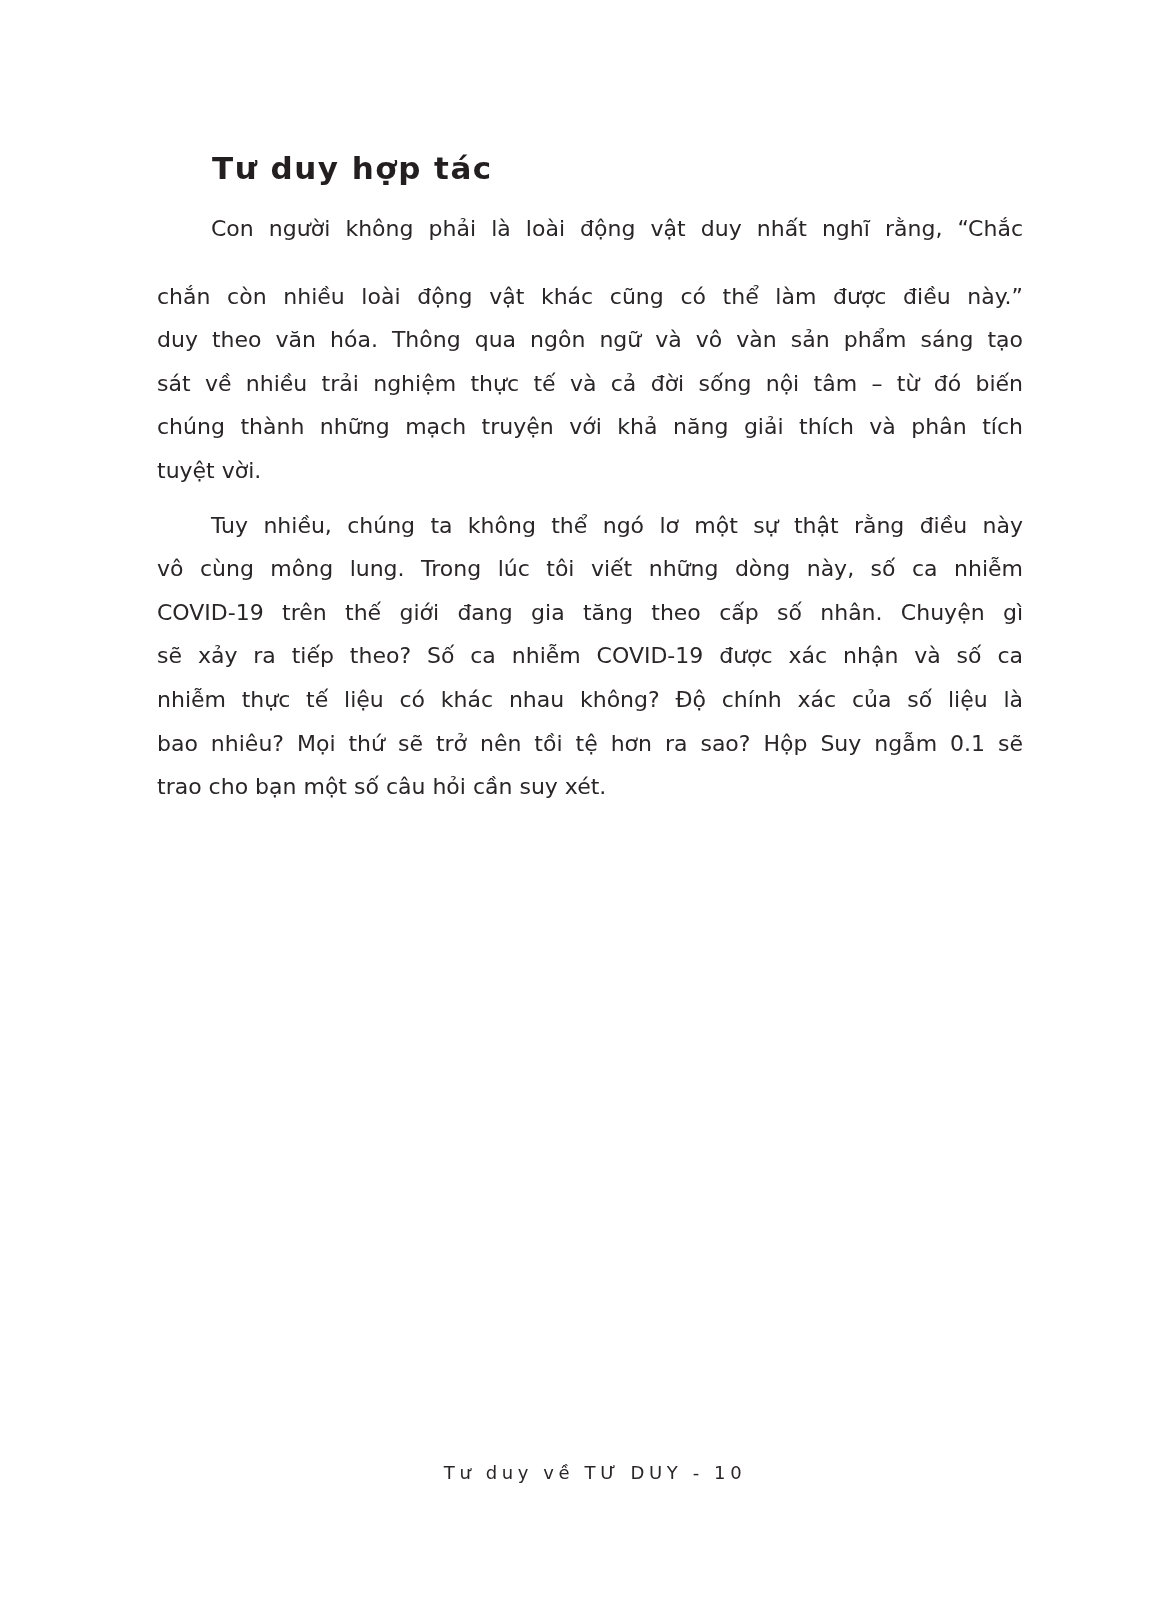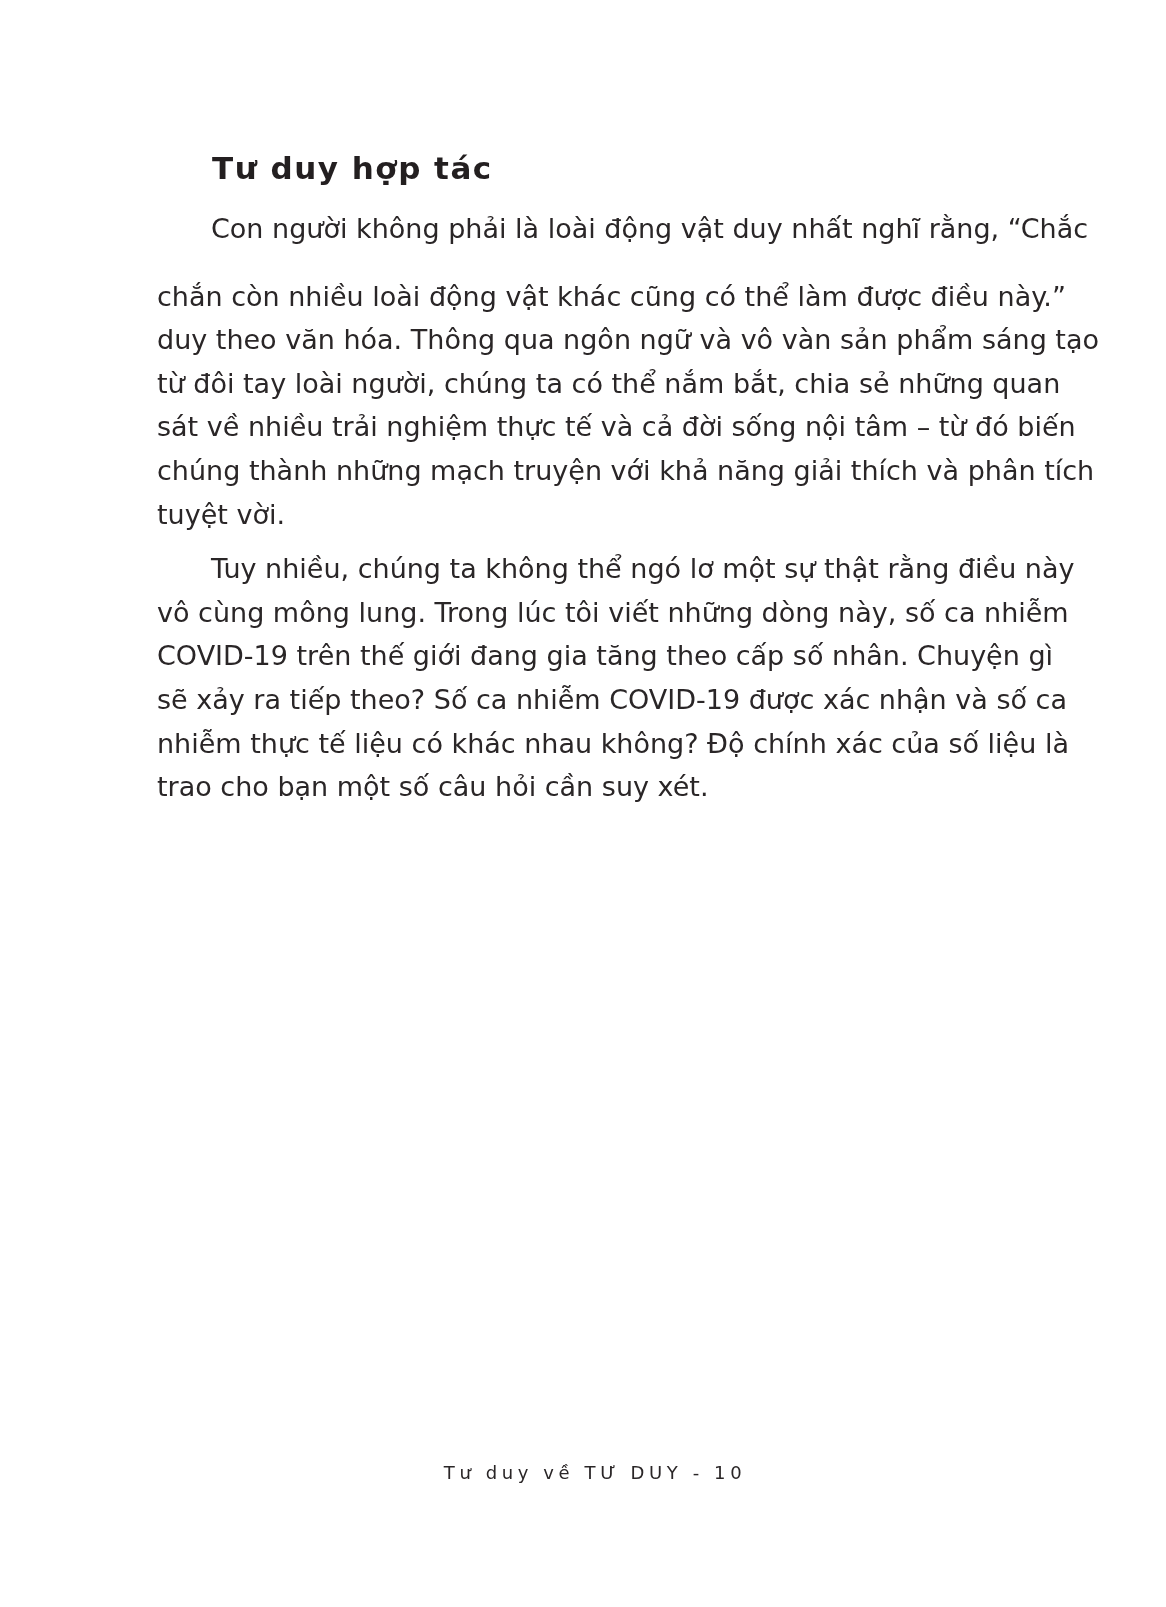--- a/index.html
+++ b/index.html
@@ -5,21 +5,21 @@
     html, body { margin: 0; padding: 0; background: #ffffff; }
     body { width: 1166px; height: 1607px; position: relative; overflow: hidden; }
     .page { position: absolute; left: 0; top: 0; width: 1001px; height: 1607px; background: #ffffff; }
     .title {
       position: absolute; left: 212px; top: 150px;
       font-family: "DejaVu Sans", sans-serif; font-weight: bold;
       font-size: 31px; letter-spacing: 1.5px; color: #231f20; margin: 0;
     }
     .body {
       position: absolute; left: 157px; top: 207px; width: 866px;
-      font-family: "DejaVu Sans", sans-serif; font-size: 27px;
+      font-family: "DejaVu Sans", sans-serif; font-size: 22px;
       line-height: 43.6px; color: #2a2627;
     }
     .line { display: block; white-space: nowrap; text-align: justify; text-align-last: justify; height: 43.6px; }
     .line.last { text-align-last: left; }
     .line.indent { padding-left: 54px; }
     .para-gap { height: 11px; }
     .footer {
       position: absolute; left: 12px; width: 1166px; top: 1462px; text-align: center;
       font-family: "DejaVu Sans", sans-serif; font-size: 18px; letter-spacing: 4.6px; color: #2a2627;
     }
@@ -28,30 +28,30 @@
 <body>
 
 <div class="page">
   <h2 class="title">Tư duy hợp tác</h2>
 
   <div class="body">
     <div>
       <span class="line indent" style="text-align: left;">Con người không phải là loài động vật duy nhất nghĩ rằng, “Chắc</span>
       <span class="line" style="text-align: right; margin-top: 24px;">chắn còn nhiều loài động vật khác cũng có thể làm được điều này.”</span>
       <span class="line" style="text-align: center;">duy theo văn hóa. Thông qua ngôn ngữ và vô vàn sản phẩm sáng tạo</span>
-      <span class="line" style="text-align: left;">từ đôi tay loài người, chúng ta có thể nắm bắt, chia sẻ những quan</span>
       <span class="line" style="text-align: right;">sát về nhiều trải nghiệm thực tế và cả đời sống nội tâm – từ đó biến</span>
       <span class="line" style="text-align: left;">chúng thành những mạch truyện với khả năng giải thích và phân tích</span>
       <span class="line last">tuyệt vời.</span>
     </div>
     <div class="para-gap"></div>
     <div>
       <span class="line indent" style="text-align: left;">Tuy nhiều, chúng ta không thể ngó lơ một sự thật rằng điều này</span>
       <span class="line" style="text-align: left;">vô cùng mông lung. Trong lúc tôi viết những dòng này, số ca nhiễm</span>
       <span class="line" style="text-align: left;">COVID-19 trên thế giới đang gia tăng theo cấp số nhân. Chuyện gì</span>
       <span class="line" style="text-align: left;">sẽ xảy ra tiếp theo? Số ca nhiễm COVID-19 được xác nhận và số ca</span>
       <span class="line" style="text-align: left;">nhiễm thực tế liệu có khác nhau không? Độ chính xác của số liệu là</span>
+      <span class="line" style="text-align: left;">bao nhiêu? Mọi thứ sẽ trở nên tồi tệ hơn ra sao? Hộp Suy ngẫm 0.1 sẽ</span>
       <span class="line last">trao cho bạn một số câu hỏi cần suy xét.</span>
     </div>
   </div>
 
   <div class="footer">Tư duy về TƯ DUY - 10</div>
 </div>
 
 </body></html>

